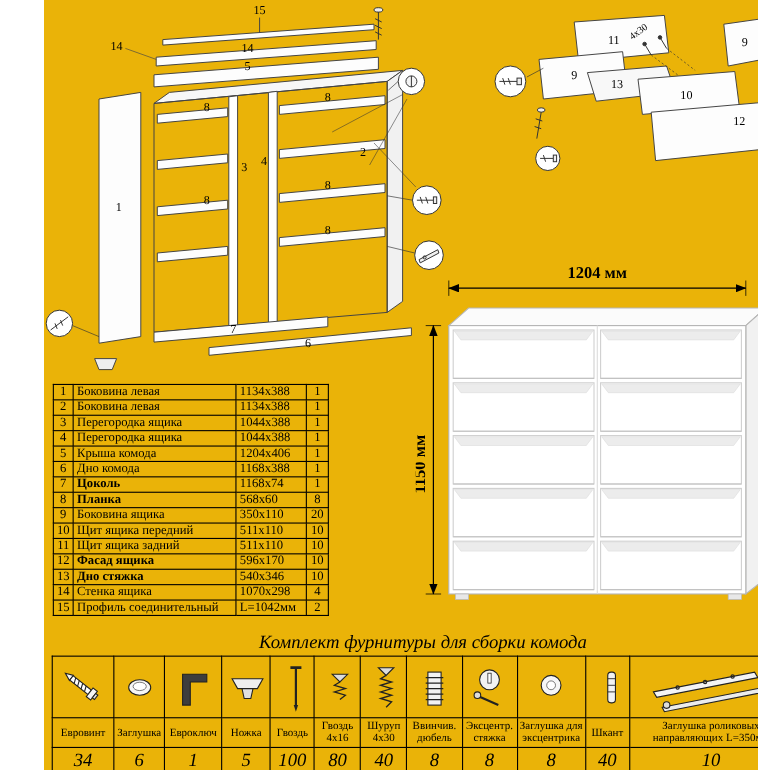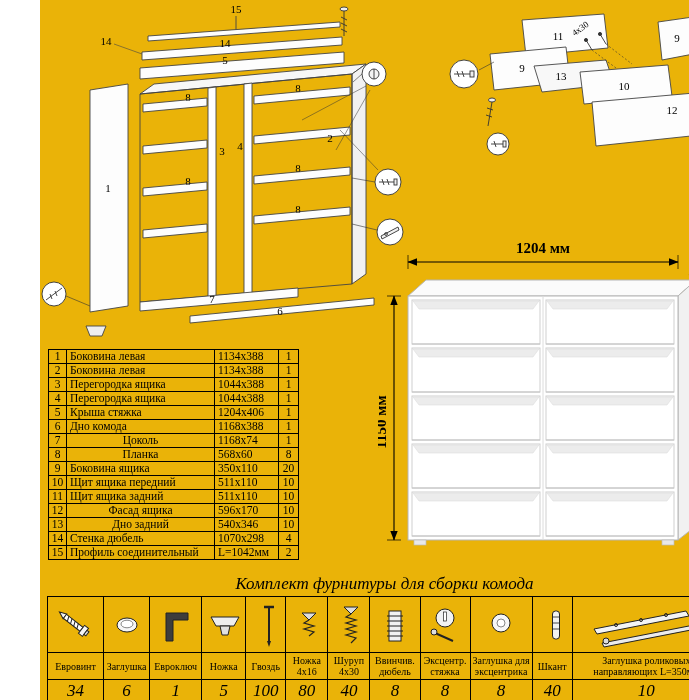--- a/index.html
+++ b/index.html
@@ -16,21 +16,21 @@
   .parts-table {
     position:absolute; left:8px; top:349px;
     border-collapse:collapse; font-size:11.5px;
   }
   .parts-table td {
     border:1px solid #000; padding:0 3px; height:14px; line-height:13px;
     white-space:nowrap;
   }
   .parts-table td.num { width:18px; text-align:center; padding:0 2px; }
   .parts-table td.name { min-width:148px; }
-  .parts-table td.name.center { text-align:center; }
+  .parts-table td.name.center { text-align:left;font-weight:bold; }
   .parts-table td.size { width:64px; text-align:left; }
   .parts-table td.qty { width:20px; text-align:center; }
 
   
   .hw-title {
     position:absolute; top:574px; left:0; width:100%;
     text-align:center; font-size:17px;font-style:italic;
   }
   .hw-table {
     position:absolute; left:7px; top:596px; width:674px;
@@ -279,21 +279,21 @@
           <td class="qty">1</td>
         </tr>
       <tr>
           <td class="num">4</td>
           <td class="name">Перегородка ящика</td>
           <td class="size">1044x388</td>
           <td class="qty">1</td>
         </tr>
       <tr>
           <td class="num">5</td>
-          <td class="name">Крыша стяжка</td>
+          <td class="name">Крыша комода</td>
           <td class="size">1204x406</td>
           <td class="qty">1</td>
         </tr>
       <tr>
           <td class="num">6</td>
           <td class="name">Дно комода</td>
           <td class="size">1168x388</td>
           <td class="qty">1</td>
         </tr>
       <tr>
@@ -327,27 +327,27 @@
           <td class="qty">10</td>
         </tr>
       <tr>
           <td class="num">12</td>
           <td class="name center">Фасад ящика</td>
           <td class="size">596x170</td>
           <td class="qty">10</td>
         </tr>
       <tr>
           <td class="num">13</td>
-          <td class="name center">Дно задний</td>
+          <td class="name center">Дно стяжка</td>
           <td class="size">540x346</td>
           <td class="qty">10</td>
         </tr>
       <tr>
           <td class="num">14</td>
-          <td class="name">Стенка дюбель</td>
+          <td class="name">Стенка ящика</td>
           <td class="size">1070x298</td>
           <td class="qty">4</td>
         </tr>
       <tr>
           <td class="num">15</td>
           <td class="name">Профиль соединительный</td>
           <td class="size">L=1042мм</td>
           <td class="qty">2</td>
         </tr>
     </tbody>
@@ -464,21 +464,21 @@
             <circle cx="20" cy="42" r="3" fill="#ddd" stroke="#222"></circle>
           </svg>
         </td>
       </tr>
       <tr>
         <td class="hw-name">Евровинт</td>
         <td class="hw-name">Заглушка</td>
         <td class="hw-name">Евроключ</td>
         <td class="hw-name">Ножка</td>
         <td class="hw-name">Гвоздь</td>
-        <td class="hw-name">Ножка 4x16</td>
+        <td class="hw-name">Гвоздь 4x16</td>
         <td class="hw-name">Шуруп 4x30</td>
         <td class="hw-name">Ввинчив. дюбель</td>
         <td class="hw-name">Эксцентр. стяжка</td>
         <td class="hw-name">Заглушка для эксцентрика</td>
         <td class="hw-name">Шкант</td>
         <td class="hw-name">Заглушка роликовых направляющих L=350мм</td>
       </tr>
       <tr>
         <td class="hw-qty">34</td>
         <td class="hw-qty">6</td>

